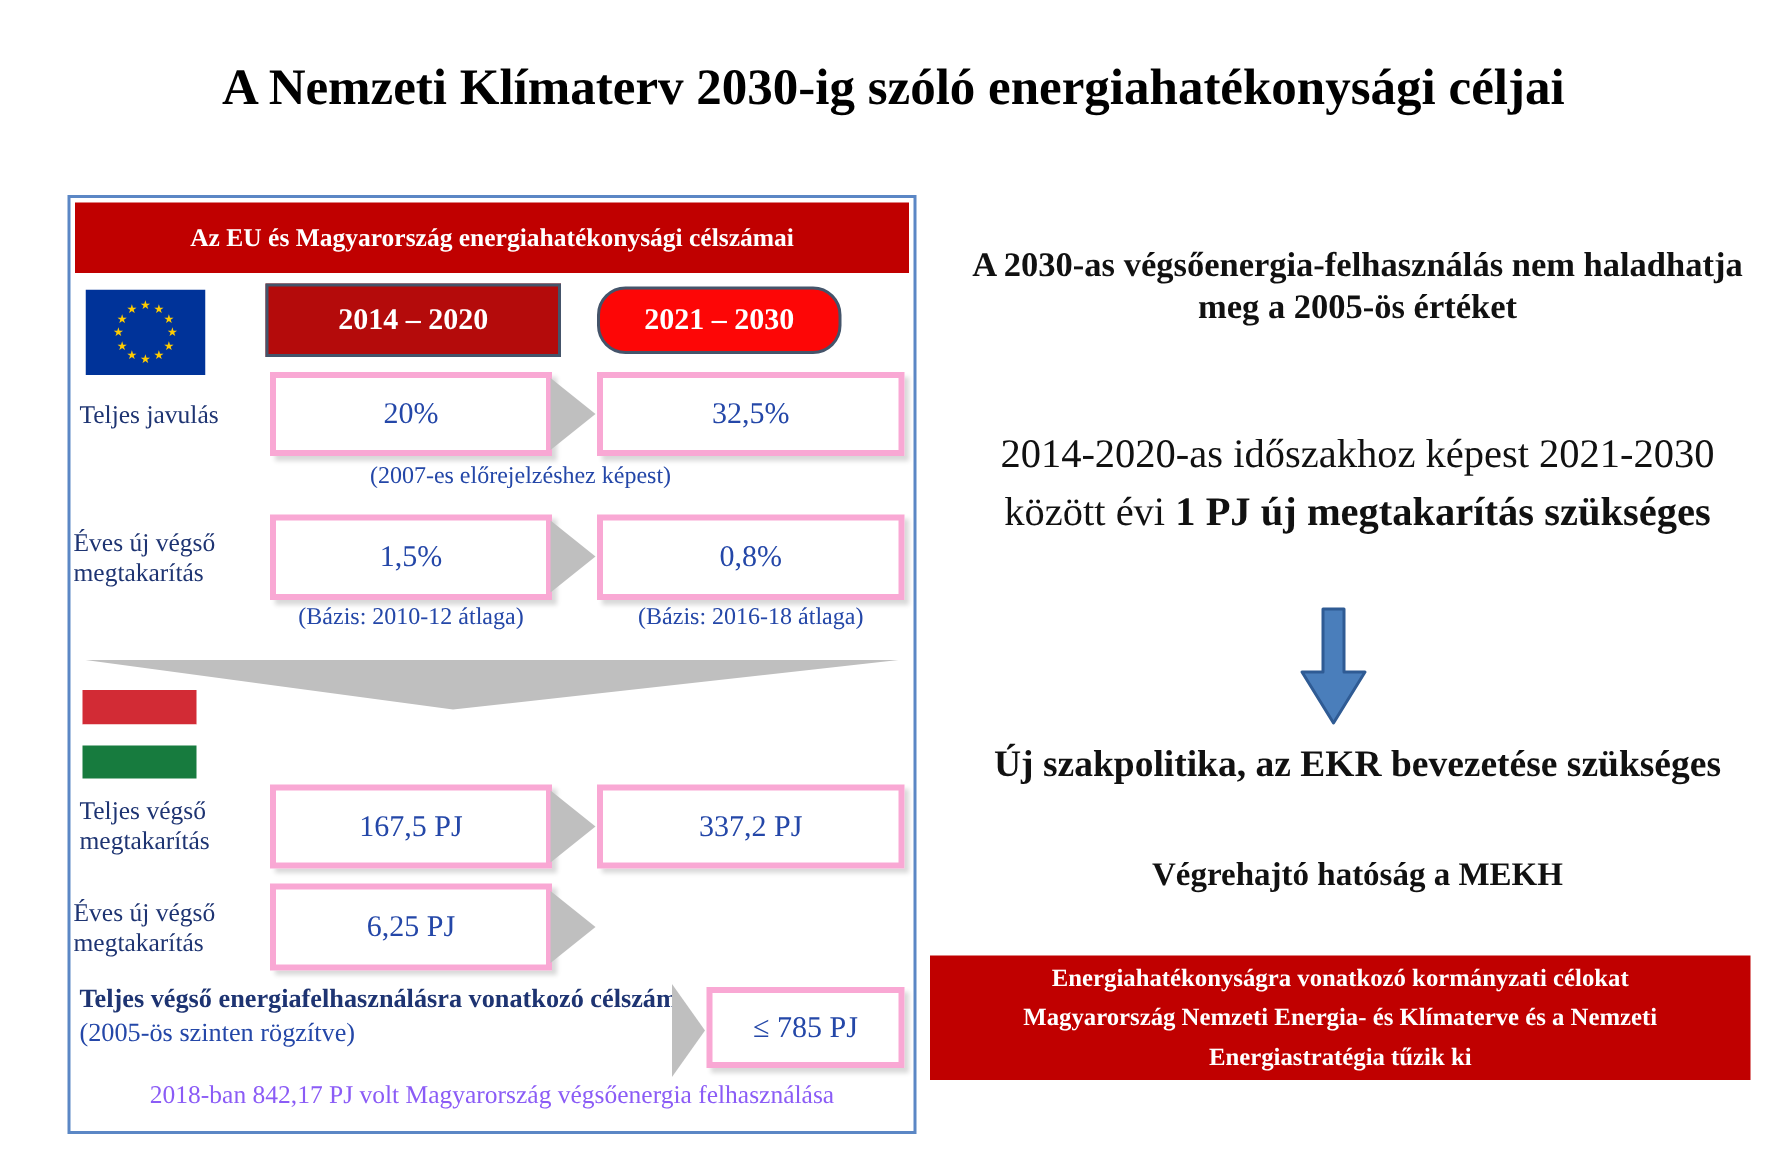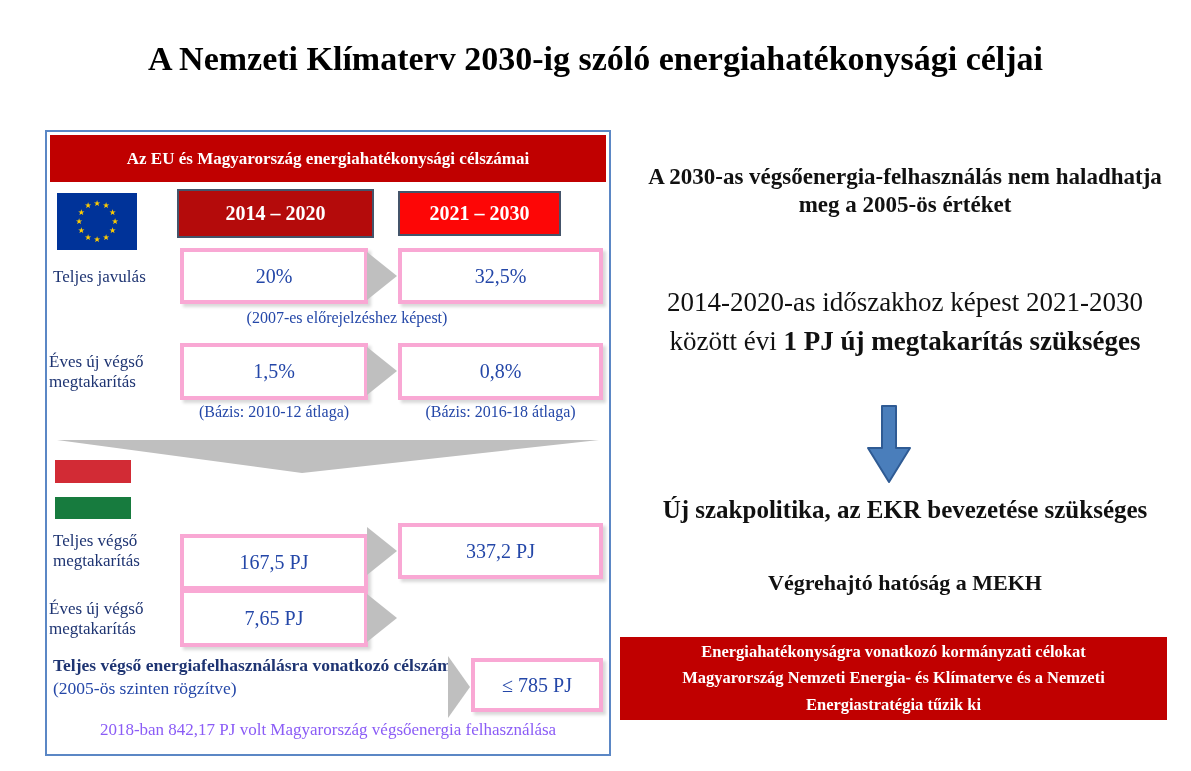--- a/index.html
+++ b/index.html
@@ -13,21 +13,21 @@
   #title{top:40px;left:0;width:100%;text-align:center;font-size:34px;font-weight:bold;color:#000;}
 
   
   #panel{left:45px;top:130px;width:562px;height:622px;border:2px solid #5b87c5;background:#fff;}
   #panel-header{left:3px;top:3px;width:556px;height:47px;background:#c00000;
     display:flex;align-items:center;justify-content:center;
     color:#fff;font-weight:bold;font-size:17px;}
   .chdr{display:flex;align-items:center;justify-content:center;color:#fff;
     font-weight:bold;font-size:20px;border:2px solid #44546a;box-sizing:border-box;}
   #chdr1{left:130px;top:57px;width:197px;height:49px;background:#b40b0b;}
-  #chdr2{left:351px;top:59px;width:163px;height:45px;background:#fd0606;}
+  #chdr2{left:351px;top:59px;width:163px;height:45px;background:#fd0606;border-radius:19px;}
 
   .lbl{color:#1e3472;font-weight:normal;font-size:17px;line-height:1.18;
     display:flex;align-items:center;}
   .vbox{background:#fff;border:4px solid #f9a8d4;box-sizing:border-box;
     display:flex;align-items:center;justify-content:center;
     color:#2447a8;font-size:20px;box-shadow:3px 3px 3px #d9d9d9;}
   .cap{color:#2447a8;font-size:16px;text-align:center;}
   .rarrow{width:0;height:0;border-top:24px solid transparent;
     border-bottom:24px solid transparent;border-left:30px solid #bfbfbf;}
 
@@ -105,26 +105,26 @@
 
   <div class="abs" id="big-tri"></div>
 
   <div class="abs" id="hu-flag">
     <div class="abs" id="hu-red"></div>
     <div class="abs" id="hu-white"></div>
     <div class="abs" id="hu-green"></div>
   </div>
 
   <div class="abs lbl" style="left:6px;top:391px;width:126px;height:56px;">Teljes végső megtakarítás</div>
-  <div class="abs vbox" style="left:133px;top:402px;width:188px;height:56px;">167,5 PJ</div>
+  <div class="abs vbox" style="left:133px;top:391px;width:188px;height:56px;">167,5 PJ</div>
   <div class="abs rarrow" style="left:320px;top:395px;"></div>
   <div class="abs vbox" style="left:351px;top:391px;width:205px;height:56px;">337,2 PJ</div>
 
   <div class="abs lbl" style="left:2px;top:457px;width:128px;height:60px;">Éves új végső megtakarítás</div>
-  <div class="abs vbox" style="left:133px;top:457px;width:188px;height:58px;">7,65 PJ</div>
+  <div class="abs vbox" style="left:133px;top:457px;width:188px;height:58px;">6,25 PJ</div>
   <div class="abs rarrow" style="left:320px;top:462px;"></div>
 
   <div class="abs" id="target-label">
     <span class="b">Teljes végső energiafelhasználásra vonatkozó célszám</span><span class="n"> (2005-ös szinten rögzítve)</span>
   </div>
   <div class="abs" id="target-arrow"></div>
   <div class="abs vbox" id="target-box">≤ 785 PJ</div>
 
   <div class="abs" id="footnote">2018-ban 842,17 PJ volt Magyarország végsőenergia felhasználása</div>
 </div>

